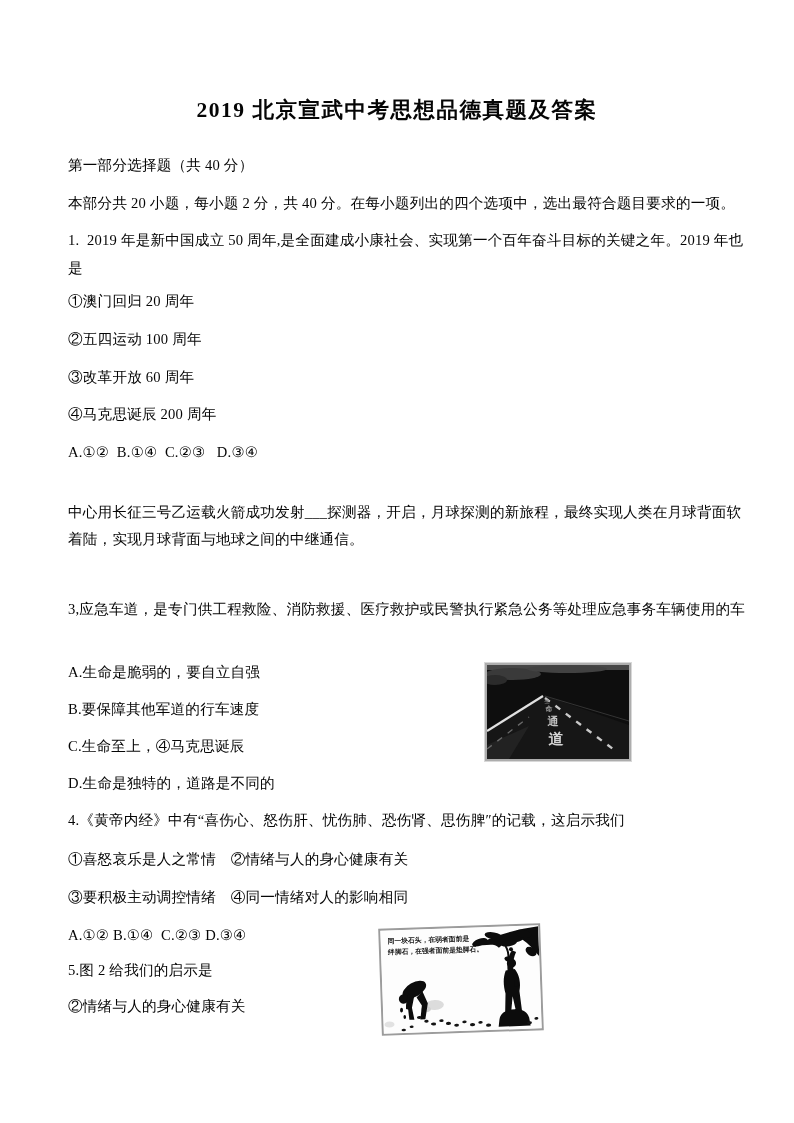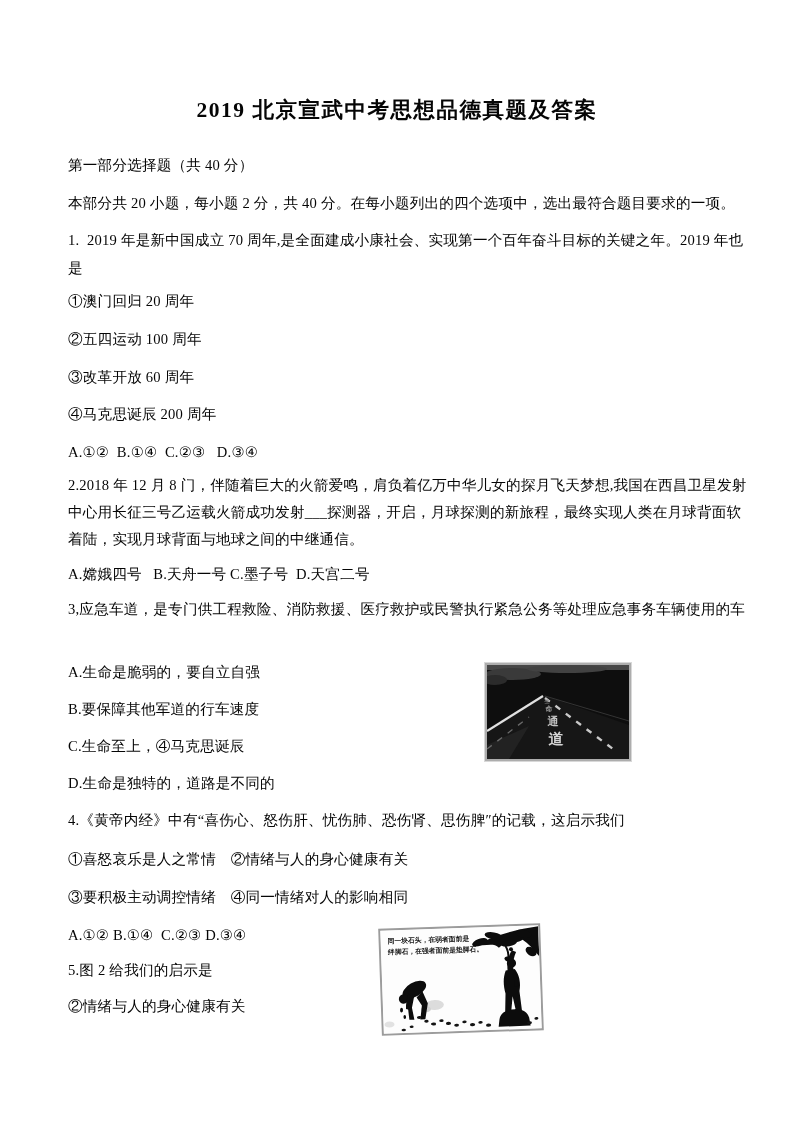--- a/index.html
+++ b/index.html
@@ -45,32 +45,30 @@
 </style>
 </head>
 <body>
 
 <div class="page">
 
   <div class="line title" style="top:101px">2019 北京宣武中考思想品德真题及答案</div>
   <div class="line" style="top:156px">第一部分选择题（共 40 分）</div>
   <div class="line" style="top:194px">本部分共 20 小题，每小题 2 分，共 40 分。在每小题列出的四个选项中，选出最符合题目要求的一项。</div>
 
-  <div class="line" style="top:231px">1.  2019 年是新中国成立 70 周年,是全面建成小康社会、实现第一个百年奋斗目标的关键之年。2019 年也</div>
+  <div class="line" style="top:231px">1.  2019 年是新中国成立 50 周年,是全面建成小康社会、实现第一个百年奋斗目标的关键之年。2019 年也</div>
   <div class="line" style="top:259px">是</div>
   <div class="line" style="top:292px">①澳门回归 20 周年</div>
   <div class="line" style="top:330px">②五四运动 100 周年</div>
   <div class="line" style="top:368px">③改革开放 60 周年</div>
   <div class="line" style="top:405px">④马克思诞辰 200 周年</div>
   <div class="line" style="top:443px">A.①②  B.①④  C.②③   D.③④</div>
 
-  <div class="line" style="top:476px">2.2018 年 12 月 8 门，伴随着巨大的火箭爱鸣，肩负着亿万中华儿女的探月飞天梦想,我国在西昌卫星发射</div>
   <div class="line" style="top:503px">中心用长征三号乙运载火箭成功发射___探测器，开启，月球探测的新旅程，最终实现人类在月球背面软</div>
   <div class="line" style="top:530px">着陆，实现月球背面与地球之间的中继通信。</div>
-  <div class="line" style="top:565px">A.嫦娥四号   B.天舟一号 C.墨子号  D.天宫二号</div>
 
   <div class="line" style="top:600px">3,应急车道，是专门供工程救险、消防救援、医疗救护或民警执行紧急公务等处理应急事务车辆使用的车</div>
   <div class="line" style="top:663px">A.生命是脆弱的，要自立自强</div>
   <div class="line" style="top:700px">B.要保障其他军道的行车速度</div>
   <div class="line" style="top:737px">C.生命至上，④马克思诞辰</div>
   <div class="line" style="top:774px">D.生命是独特的，道路是不同的</div>
 
   <div class="figure fig-road">
     <svg width="142" height="94" viewBox="0 0 142 94">
       <rect width="142" height="94" fill="#0e0e0e"></rect>

